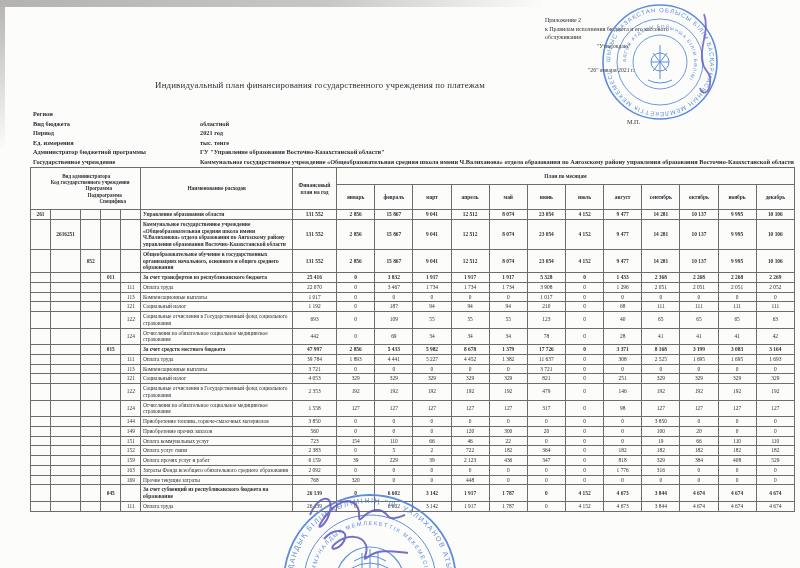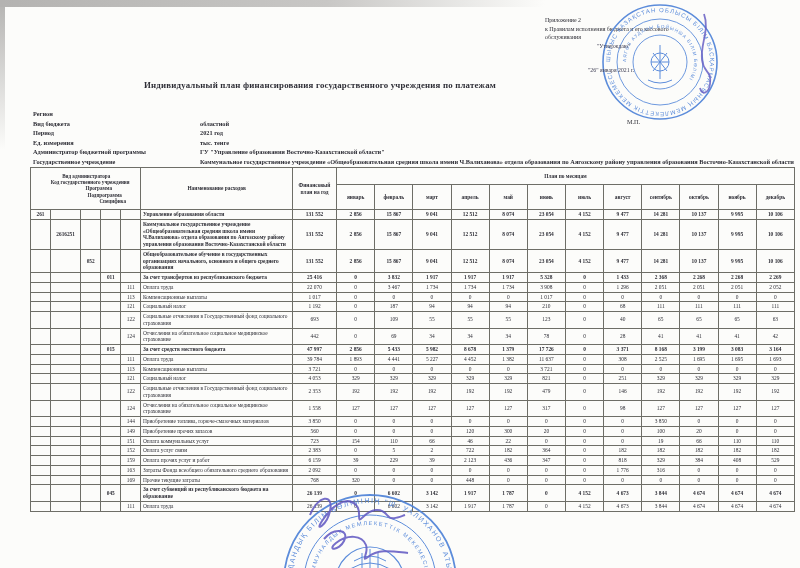--- a/index.html
+++ b/index.html
@@ -7,21 +7,21 @@
         font-family:"Liberation Serif","DejaVu Serif",serif;color:#2e2e36;}
   .gray-top{position:absolute;left:0;top:0;width:545px;height:7px;
         background:linear-gradient(to right,#b4b3b1,#c8c7c5 60%,rgba(210,209,207,0));}
   .gray-left{position:absolute;left:0;top:0;width:5px;height:150px;
         background:linear-gradient(to bottom,#b4b3b1,rgba(205,204,202,0));}
   .appendix{position:absolute;left:545px;top:16px;width:155px;font-size:5.9px;line-height:1.45;}
   .approve{position:absolute;left:597px;top:43px;font-size:5.8px;color:#3c3c52;}
   .approve-date{position:absolute;left:588px;top:67px;font-size:5.8px;color:#3c3c52;}
   .mp{position:absolute;left:627px;top:118px;font-size:6.2px;}
   .doc-title{position:absolute;left:100px;top:80px;width:440px;text-align:center;
-        font-size:8.8px;font-weight:bold;letter-spacing:.2px;}
+        font-size:8.8px;font-weight:normal;letter-spacing:.2px;}
   .meta{position:absolute;left:33px;top:110px;width:760px;font-size:6.3px;font-weight:bold;}
   .meta-row{display:flex;margin-bottom:2.6px;}
   .meta-label{width:167px;flex:none;}
   .meta-value{white-space:nowrap;}
   table.fin{position:absolute;left:30px;top:167px;width:765px;border-collapse:collapse;
         table-layout:fixed;font-size:5.4px;line-height:1.25;}
   table.fin th,table.fin td{border:1px solid #6e6e67;padding:1px 1.5px;vertical-align:middle;
         overflow:hidden;}
   table.fin th{font-weight:bold;text-align:center;}
   th.codes-head{text-align:left;vertical-align:top;font-size:5.1px;padding-top:2px;}

